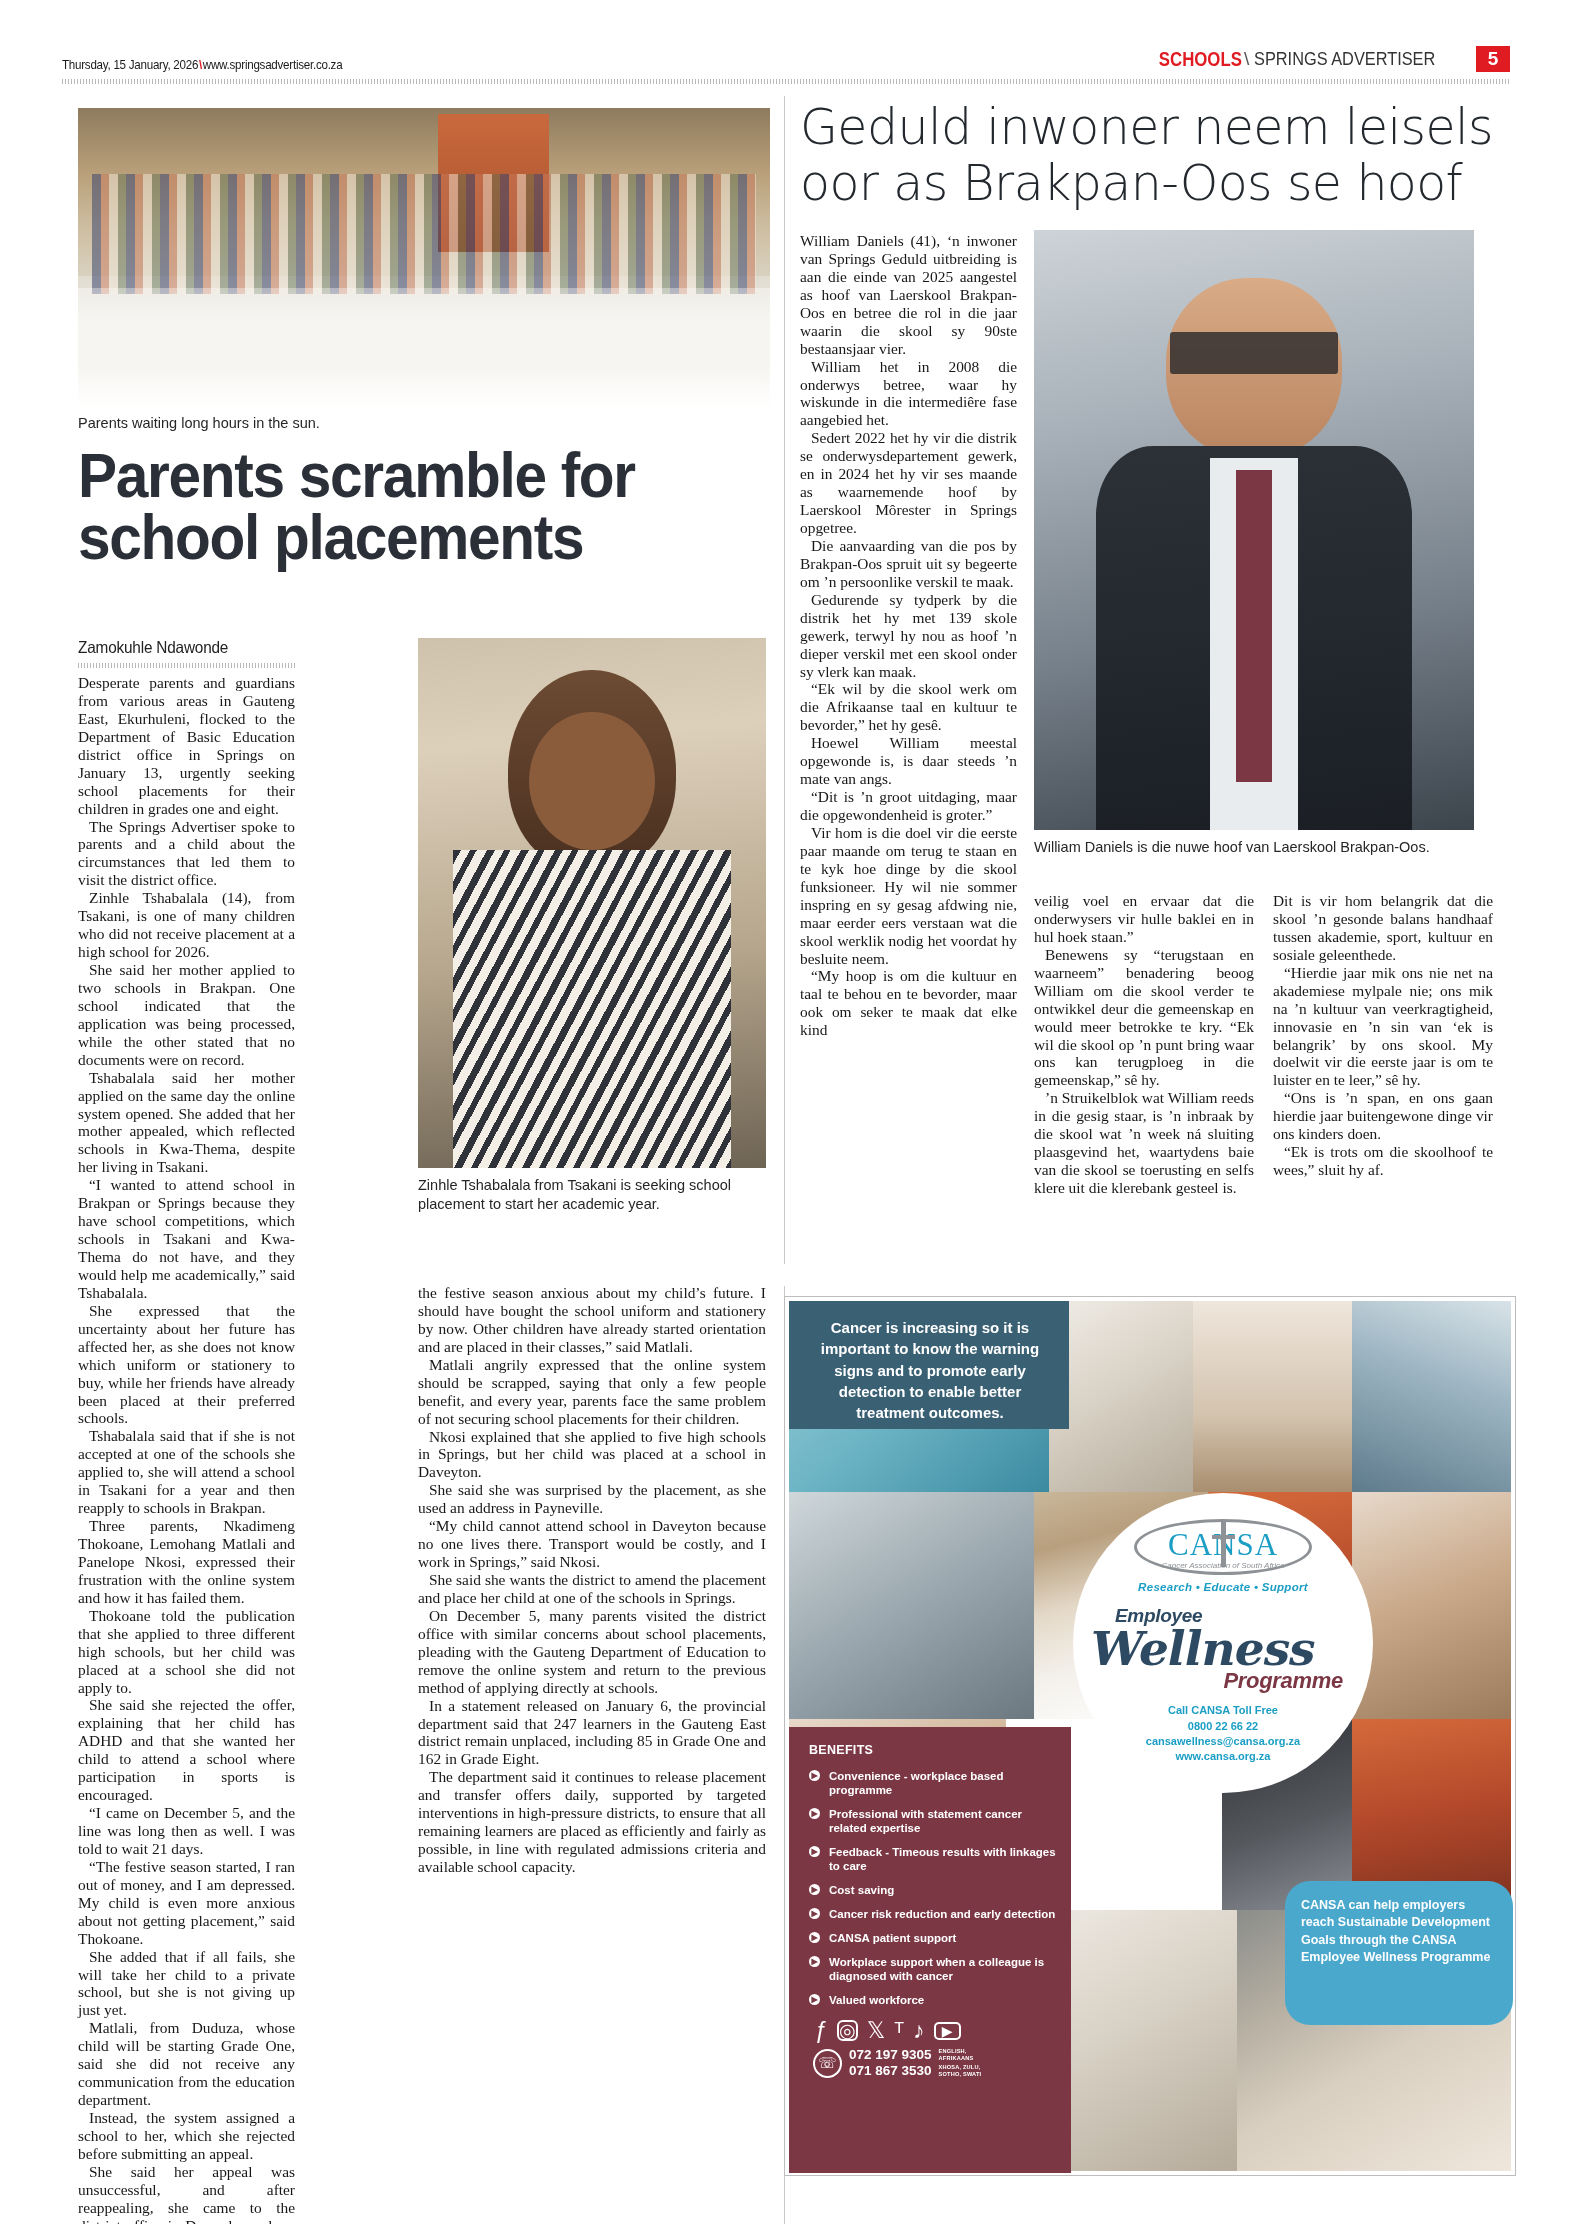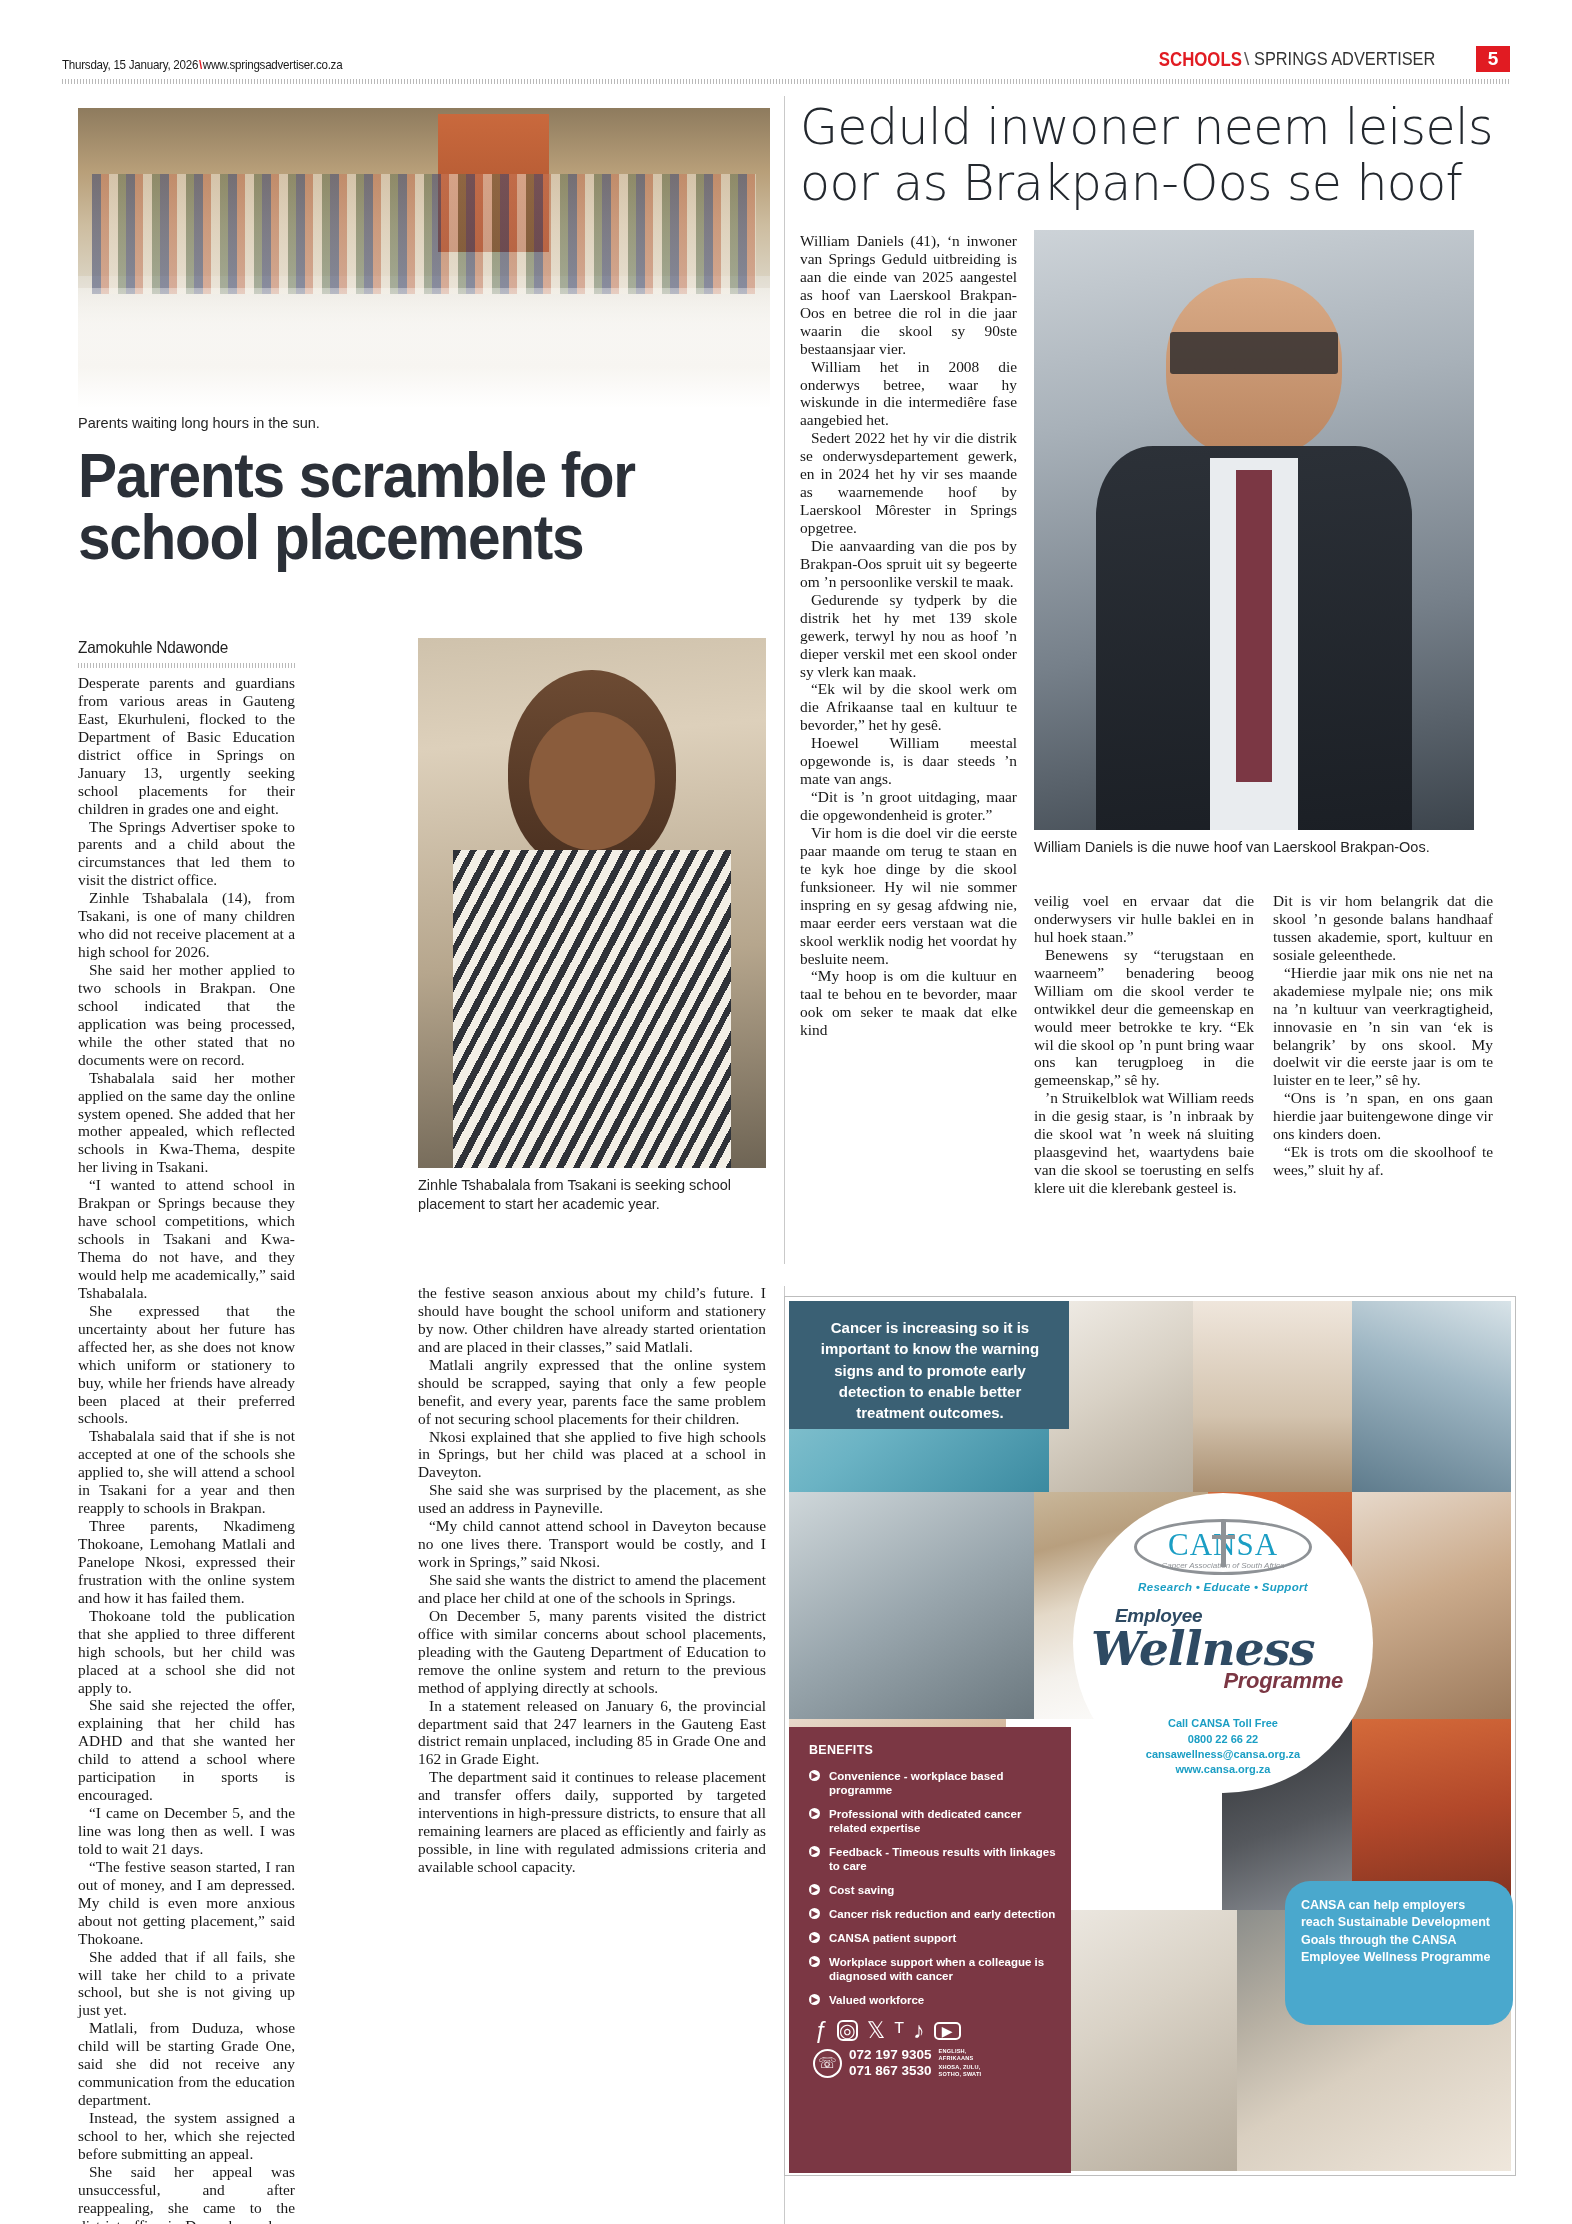--- a/index.html
+++ b/index.html
@@ -213,21 +213,21 @@
     font-family: "DejaVu Serif", serif;
     font-size: 47px; font-style: italic; font-weight: 700;
     color: #2e4a63; line-height: 0.92; letter-spacing: -1px; margin-left: 18px;
     align-self: flex-start;
   }
   .prog-word {
     font-size: 22px; font-weight: 700; font-style: italic; color: #7b3744;
     letter-spacing: -0.3px; align-self: flex-end; margin-right: 30px; margin-top: -2px;
   }
   .cansa-contact {
-    margin-top: 22px; text-align: center; color: #1b9ec4;
+    margin-top: 9px; text-align: center; color: #1b9ec4;
     font-size: 11px; font-weight: 700; line-height: 1.4;
   }
   .ad-sdg {
     position: absolute;
     background: #4aa8cd; color: #fff;
     font-size: 12.5px; font-weight: 700; line-height: 1.38;
     padding: 16px 14px 16px 16px;
     border-radius: 25px;
   }
 
@@ -381,21 +381,21 @@
 
     <div class="ad-benefits" style="left:4px; top:430px; width:282px; height:446px;">
       <h4>BENEFITS</h4>
       <div id="benefits-list">
           <div class="ben-row">
             <span class="ben-bullet">▶</span>
             <span>Convenience - workplace based programme</span>
           </div>
           <div class="ben-row">
             <span class="ben-bullet">▶</span>
-            <span>Professional with dedicated cancer related expertise</span>
+            <span>Professional with statement cancer related expertise</span>
           </div>
           <div class="ben-row">
             <span class="ben-bullet">▶</span>
             <span>Feedback - Timeous results with linkages to care</span>
           </div>
           <div class="ben-row">
             <span class="ben-bullet">▶</span>
             <span>Cost saving</span>
           </div>
           <div class="ben-row">

